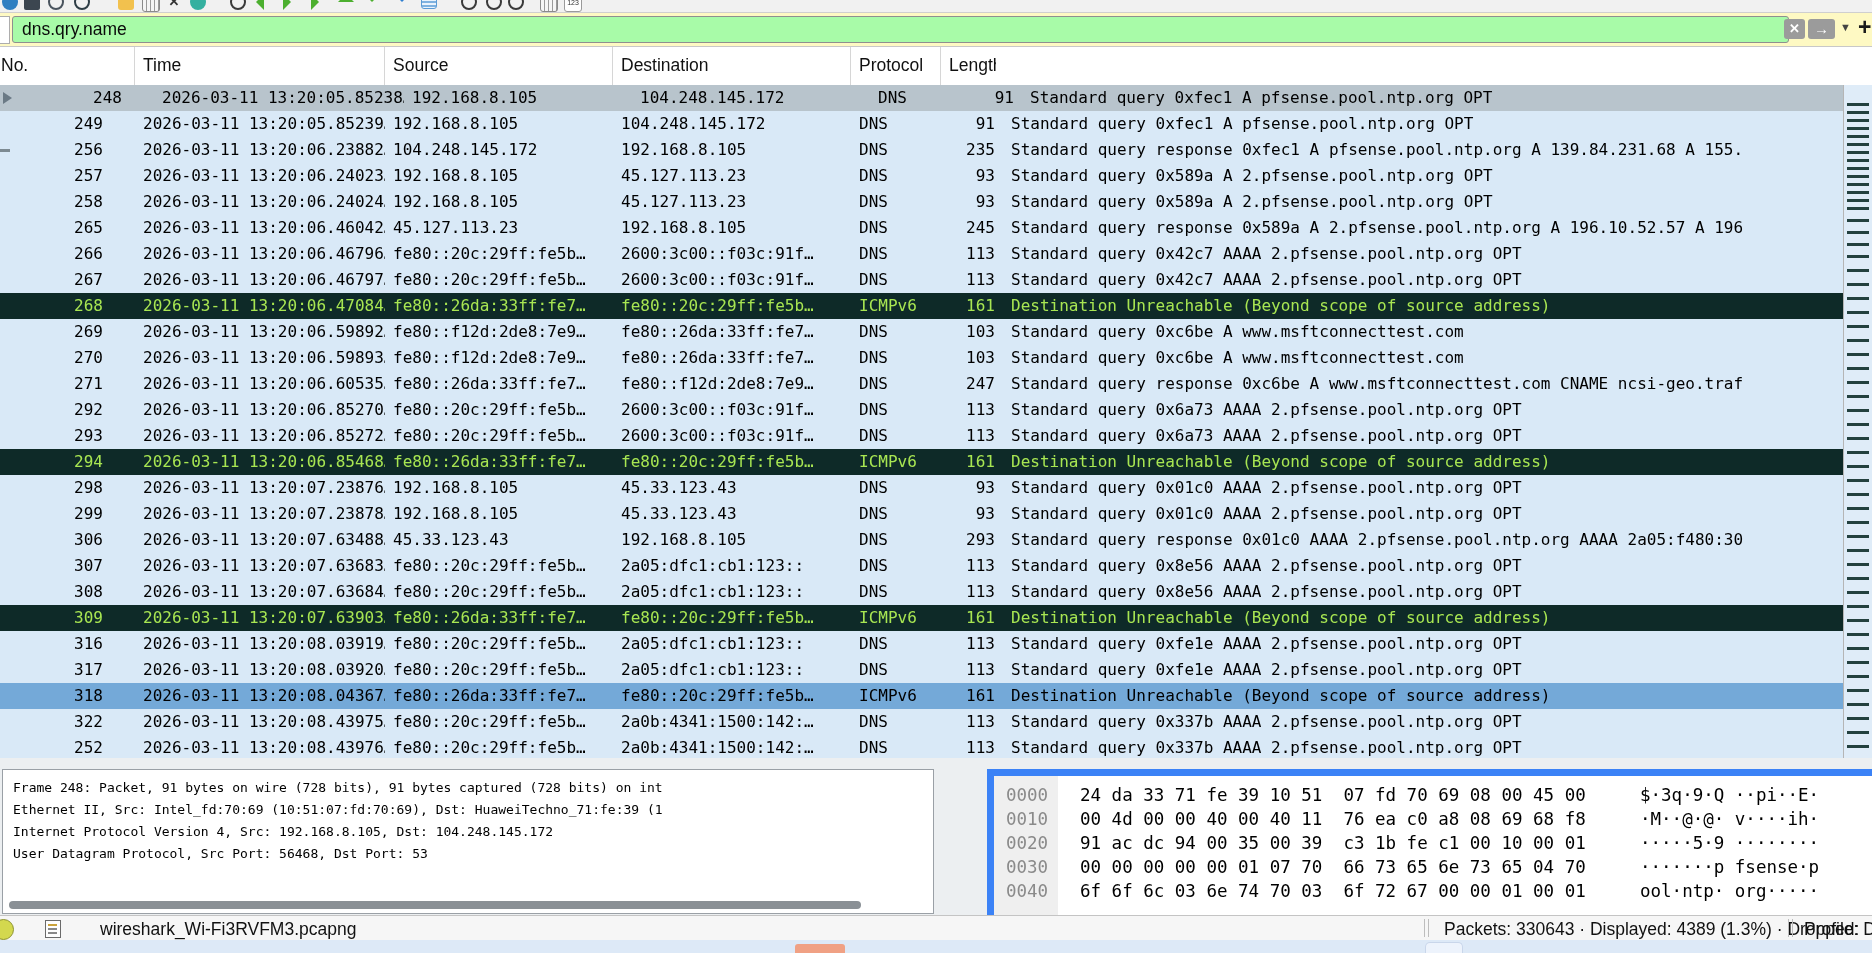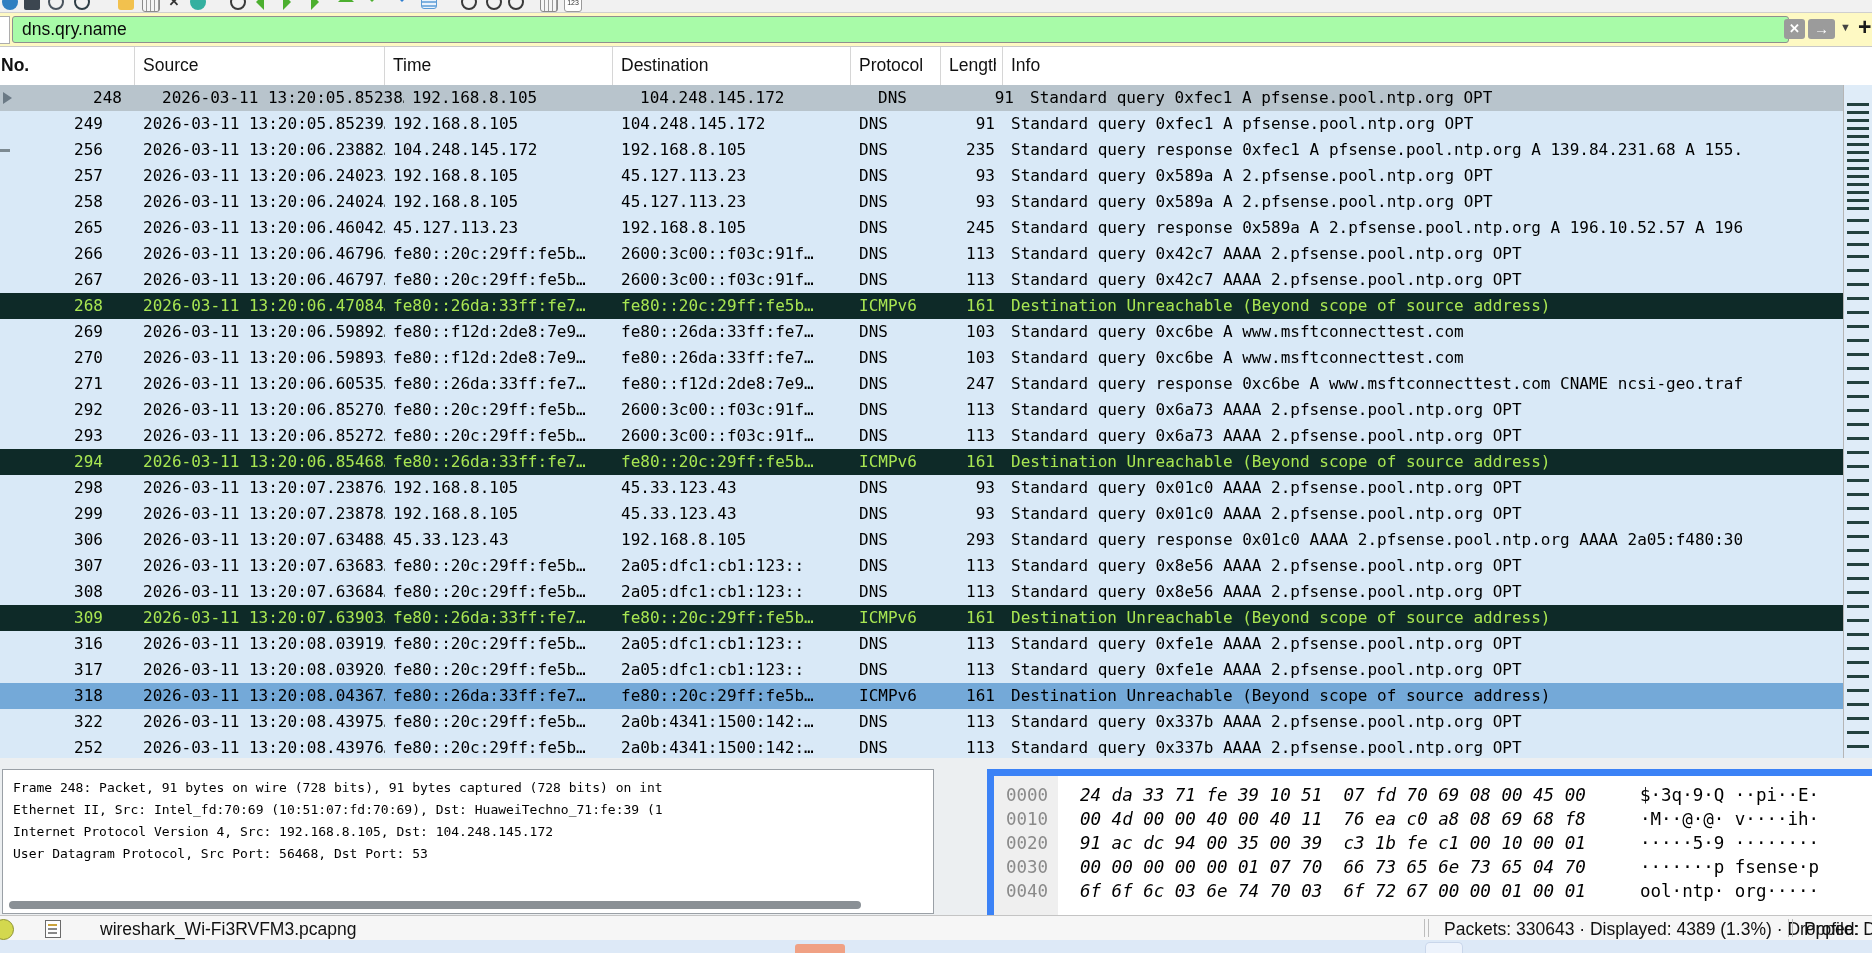--- a/index.html
+++ b/index.html
@@ -40,21 +40,21 @@
     border-radius:3px;color:#ffffff;font-weight:bold;text-align:center;line-height:19px;font-size:15px;}
   #filter-dropdown{position:absolute;left:1840px;top:8px;color:#444;font-size:11px;}
   #filter-add{position:absolute;left:1858px;top:1px;color:#1a1a1a;font-size:23px;font-weight:bold;}
   
   .pgrid{display:grid;grid-template-columns:135px 250px 228px 238px 90px 62px 1fr;}
   #colheader{position:absolute;left:0;top:46px;width:1872px;height:39px;background:#ffffff;
     border-top:1px solid #c8c8c8;font-size:17.5px;color:#111;}
   #colheader .hcell{border-right:1px solid #d6d6d6;padding-top:8px;padding-left:8px;
     white-space:nowrap;overflow:hidden;position:relative;}
   #colheader .hcell:last-child{border-right:none;}
-  #colheader .h-no span{position:relative;left:-7px;font-weight:bold;}
+  #colheader .h-no span{position:relative;left:-7px;}
   #colheader .h-length span{display:inline-block;width:47px;overflow:hidden;white-space:nowrap;}
   #rows{position:absolute;left:0;top:85px;width:1843px;height:673px;overflow:hidden;
     font-family:"DejaVu Sans Mono","Liberation Mono",monospace;font-size:16px;}
   .prow{height:26px;line-height:26px;background:var(--row-dns);color:#000;position:relative;}
   .prow.selected{background:var(--row-selected);padding-left:19px;}
   .prow.error{background:var(--row-error-bg);color:var(--row-error-fg);}
   .prow.highlight{background:var(--row-highlight);}
   .prow .cell{overflow:hidden;white-space:pre;}
   .c-no{text-align:right;padding-right:32px;}
   .c-time,.c-src,.c-dst,.c-proto,.c-info{padding-left:8px;}
@@ -74,21 +74,21 @@
     font-size:13px;line-height:22px;white-space:pre;color:#000;}
   #details-hscroll{position:absolute;left:6px;bottom:4px;width:852px;height:8px;background:#8a9095;
     border-radius:4px;}
   #hex-pane{position:absolute;left:987px;top:769px;width:928px;height:143px;background:#fff;
     border:7px solid #3b82f6;overflow:hidden;}
   #hex-offsetstrip{position:absolute;left:0;top:0;width:64px;height:100%;background:#efefef;}
   #hex-lines{position:relative;padding-top:7px;font-family:"DejaVu Sans Mono","Liberation Mono",monospace;
     font-size:17.5px;line-height:24px;white-space:pre;}
   .hexrow{display:flex;}
   .hx-off{width:52px;padding-left:12px;color:#8a8a8a;}
-  .hx-bytes{padding-left:22px;width:500px;color:#000;font-style:italic;}
+  .hx-bytes{padding-left:22px;width:500px;color:#000;}
   .hx-ascii{padding-left:60px;color:#000;}
   
   #statusbar{position:absolute;left:0;top:915px;width:1872px;height:25px;background:#f6f6f6;
     border-top:1px solid #c4c4c4;font-size:17.5px;color:#111;}
   #expert-dot{position:absolute;left:-7px;top:3px;width:19px;height:19px;border-radius:50%;
     background:#d3d84e;border:1px solid #8e9430;}
   #note-icon{position:absolute;left:45px;top:4px;width:14px;height:16px;background:#fdfdfd;
     border:1px solid #6a6a6a;}
   #note-icon::after{content:"";position:absolute;left:2px;top:3px;width:9px;height:2px;
     background:#caa23a;box-shadow:0 4px 0 #888,0 8px 0 #888;}
@@ -134,26 +134,25 @@
   <div id="filter-bookmark"></div>
   <div id="filter-input">dns.qry.name</div>
   <div id="filter-clear">✕</div>
   <div id="filter-apply">→</div>
   <div id="filter-dropdown">▼</div>
   <div id="filter-add">+</div>
 </div>
 
 <div id="colheader" class="pgrid">
     <div class="hcell h-no"><span>No.</span></div>
+    <div class="hcell h-time"><span>Time</span></div>
     <div class="hcell h-source"><span>Source</span></div>
-    <div class="hcell h-time"><span>Time</span></div>
     <div class="hcell h-destination"><span>Destination</span></div>
     <div class="hcell h-protocol"><span>Protocol</span></div>
     <div class="hcell h-length"><span>Length</span></div>
-    <div class="hcell h-info"><span>Info</span></div>
   </div>
 
 <div id="rows">
     <div class="prow pgrid selected">
       <div class="cell c-no">248</div>
       <div class="cell c-time">2026-03-11 13:20:05.85238…</div>
       <div class="cell c-src">192.168.8.105</div>
       <div class="cell c-dst">104.248.145.172</div>
       <div class="cell c-proto">DNS</div>
       <div class="cell c-len">91</div>

